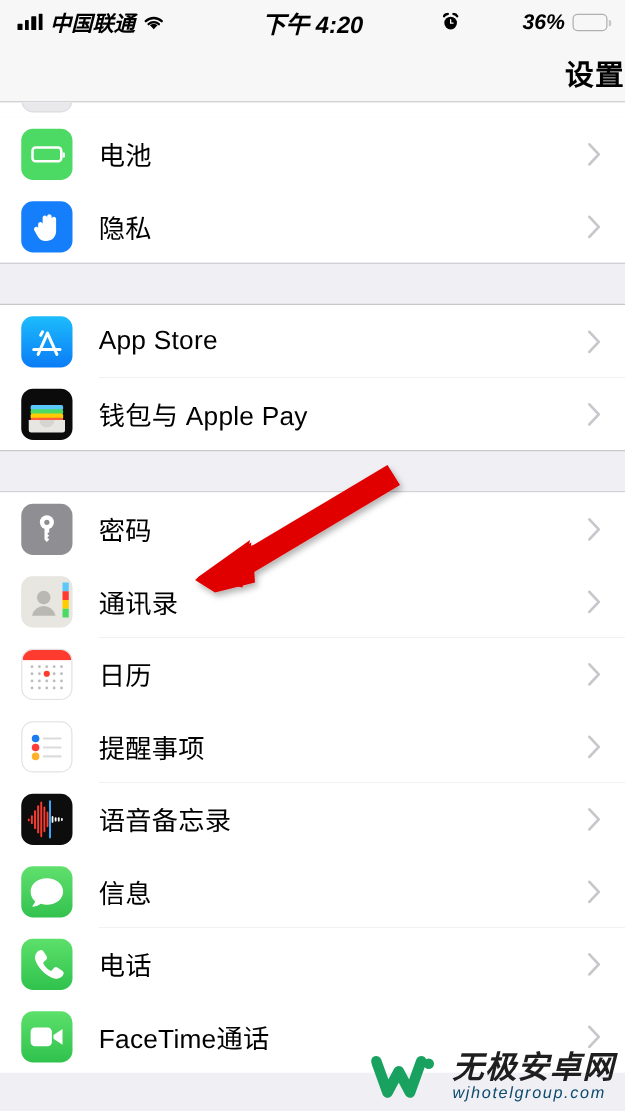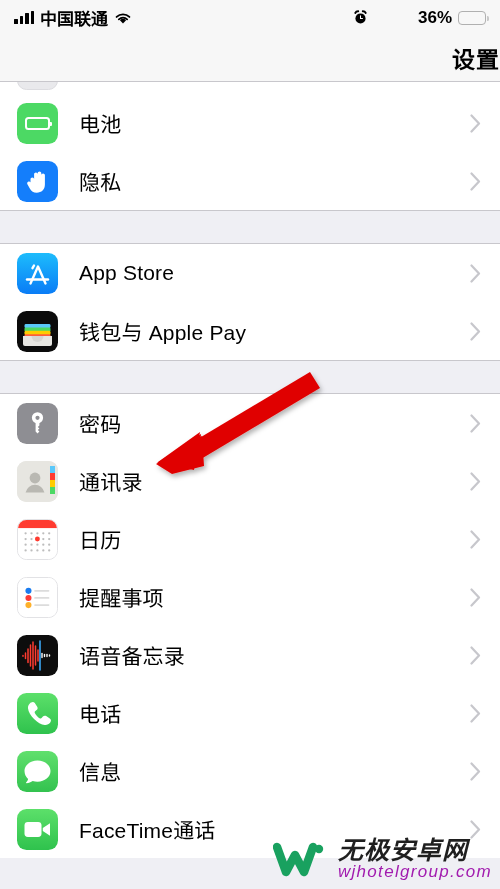--- a/index.html
+++ b/index.html
@@ -28,20 +28,21 @@
   .status-bar {
     height: 35px;
     background: #f7f7f7;
     display: flex;
     align-items: center;
     padding: 0 14px;
     font-size: 19px;
     font-weight: 600;
     color: #000;
     position: relative;
+    font-style: italic;
   }
   .status-left {
     display: flex;
     align-items: center;
     gap: 6px;
   }
   .status-center {
     position: absolute;
     left: 0; right: 0;
     text-align: center;
@@ -251,22 +252,22 @@
     z-index: 30;
   }
   .wm-text { display: flex; flex-direction: column; line-height: 1.05; font-style: italic; }
   .wm-title {
     font-size: 25px;
     font-weight: 700;
     color: #1f1f1f;
     letter-spacing: 1px;
   }
   .wm-sub {
-    font-size: 17px;
-    color: #a21caf;
+    font-size: 13px;
+    color: #0c4a6e;
     letter-spacing: 1.3px;
   }
 </style>
 </head>
 <body>
 
 <div class="phone">
 
   <div class="status-bar">
     <div class="status-left">
@@ -279,20 +280,21 @@
       <span class="carrier">中国联通</span>
       <span>
         <svg class="wifi-icon" viewBox="0 0 20 15">
           <path d="M10 13.6 L6.6 9.9 a4.9 4.9 0 0 1 6.8 0 Z" fill="#000"></path>
           <path d="M2.9 6.3 a10.3 10.3 0 0 1 14.2 0" stroke="#000" stroke-width="2.1" fill="none" stroke-linecap="round"></path>
           <path d="M5.4 9.0 a6.8 6.8 0 0 1 9.2 0" stroke="#000" stroke-width="2.0" fill="none" stroke-linecap="round"></path>
         </svg>
       </span>
     </div>
 
+    <div class="status-center">下午 4:20</div>
 
     <div class="status-right">
       <span>
         <svg class="alarm-icon" viewBox="0 0 16 16">
           <circle cx="8" cy="9" r="5.4" fill="#000"></circle>
           <path d="M2.4 3.2 a3.4 3.4 0 0 1 3.2-1.9 M13.6 3.2 a3.4 3.4 0 0 0-3.2-1.9" stroke="#000" stroke-width="2" fill="none" stroke-linecap="round"></path>
           <path d="M8 6.2 V9 h2.1" stroke="#fff" stroke-width="1.1" fill="none" stroke-linecap="round"></path>
         </svg>
       </span>
       <span class="battery-pct">36%</span>
@@ -507,41 +509,41 @@
         <span class="row-label">语音备忘录</span>
         <span class="chevron">
           <svg viewBox="0 0 11 19" width="11" height="19">
               <path d="M1.5 1.5 L9 9.5 L1.5 17.5" stroke="#c7c7cc" stroke-width="2.2" fill="none" stroke-linecap="round" stroke-linejoin="round"></path>
             </svg>
         </span>
         <span class="sep"></span>
       </div>
 
       <div class="row">
+        <span class="icon-box ic-messages">
+          <svg viewBox="0 0 41 41" width="41" height="41">
+            <path d="M20.5 9.5 c7.3 0 13 4.6 13 10.6 c0 6-5.7 10.6-13 10.6 c-1.7 0-3.3-.2-4.8-.7 c-1.7 1.2-4 2.2-6.2 2.3 c-.5 0-.7-.4-.4-.8 c.8-.9 1.7-2.2 2-3.5 c-2.2-1.9-3.6-4.6-3.6-7.9 c0-6 5.7-10.6 13-10.6 z" fill="#ffffff"></path>
+          </svg>
+        </span>
+        <span class="row-label">信息</span>
+        <span class="chevron">
+          <svg viewBox="0 0 11 19" width="11" height="19">
+              <path d="M1.5 1.5 L9 9.5 L1.5 17.5" stroke="#c7c7cc" stroke-width="2.2" fill="none" stroke-linecap="round" stroke-linejoin="round"></path>
+            </svg>
+        </span>
+        <span class="sep"></span>
+      </div>
+
+      <div class="row">
         <span class="icon-box ic-phone">
           <svg viewBox="0 0 41 41" width="41" height="41">
             <path d="M14.2 9.5 c1.3-1 2.8-.6 3.6 .6 l2.4 3.6 c.8 1.2 .5 2.5-.6 3.4 l-1.5 1.2 c-.5 .4-.6 1-.3 1.6 c1 2.1 3 4.3 5.2 5.5 c.6 .3 1.2 .2 1.6-.3 l1.3-1.5 c.9-1 2.2-1.3 3.3-.5 l3.6 2.5 c1.2 .8 1.6 2.3 .6 3.6 c-1.4 1.8-3.4 3-5.6 2.8 c-6.8-.6-16.2-10-16.8-16.8 c-.2-2.2 1-4.2 2.8-5.6 z" fill="#ffffff"></path>
           </svg>
         </span>
         <span class="row-label">电话</span>
-        <span class="chevron">
-          <svg viewBox="0 0 11 19" width="11" height="19">
-              <path d="M1.5 1.5 L9 9.5 L1.5 17.5" stroke="#c7c7cc" stroke-width="2.2" fill="none" stroke-linecap="round" stroke-linejoin="round"></path>
-            </svg>
-        </span>
-        <span class="sep"></span>
-      </div>
-
-      <div class="row">
-        <span class="icon-box ic-messages">
-          <svg viewBox="0 0 41 41" width="41" height="41">
-            <path d="M20.5 9.5 c7.3 0 13 4.6 13 10.6 c0 6-5.7 10.6-13 10.6 c-1.7 0-3.3-.2-4.8-.7 c-1.7 1.2-4 2.2-6.2 2.3 c-.5 0-.7-.4-.4-.8 c.8-.9 1.7-2.2 2-3.5 c-2.2-1.9-3.6-4.6-3.6-7.9 c0-6 5.7-10.6 13-10.6 z" fill="#ffffff"></path>
-          </svg>
-        </span>
-        <span class="row-label">信息</span>
         <span class="chevron">
           <svg viewBox="0 0 11 19" width="11" height="19">
               <path d="M1.5 1.5 L9 9.5 L1.5 17.5" stroke="#c7c7cc" stroke-width="2.2" fill="none" stroke-linecap="round" stroke-linejoin="round"></path>
             </svg>
         </span>
         <span class="sep"></span>
       </div>
 
       <div class="row">
         <span class="icon-box ic-facetime">

